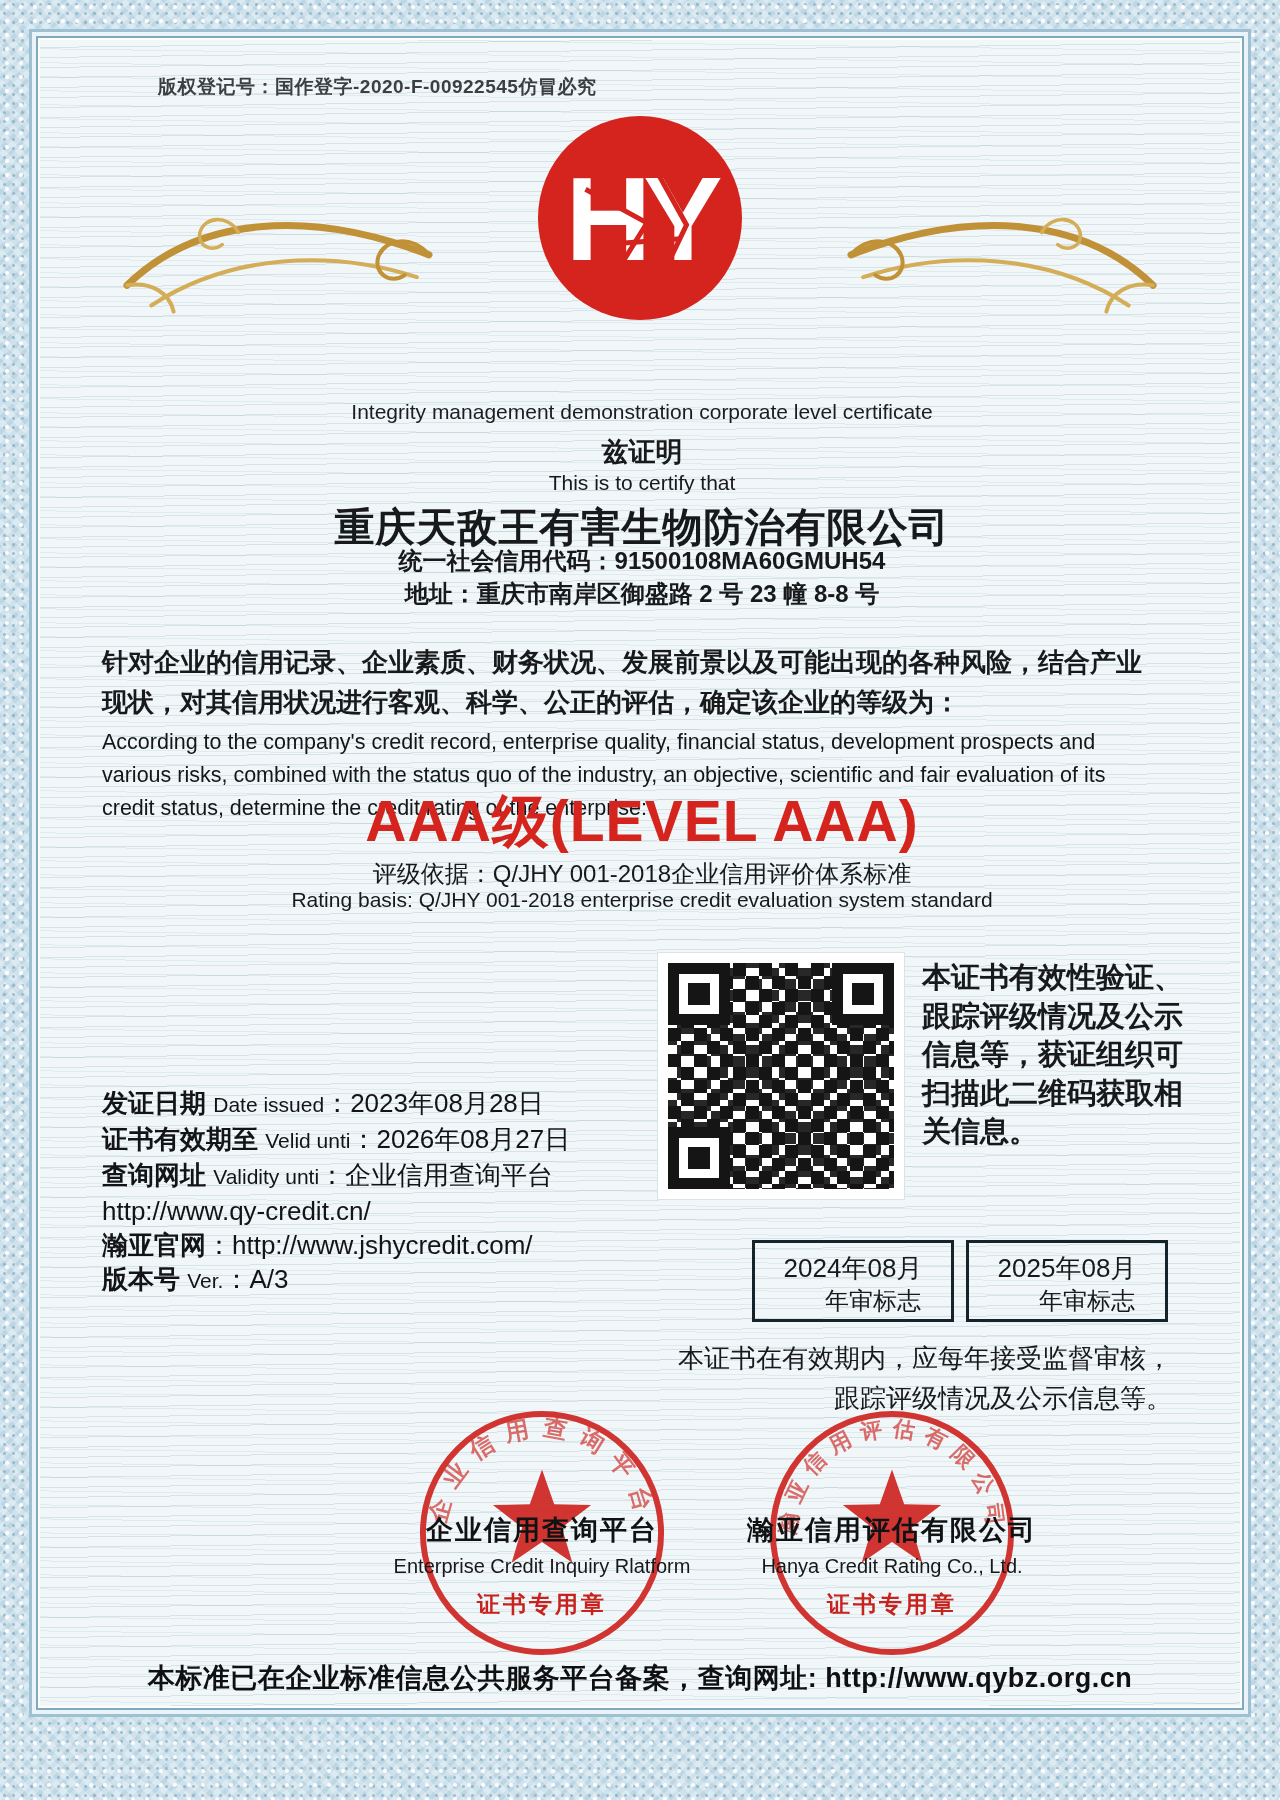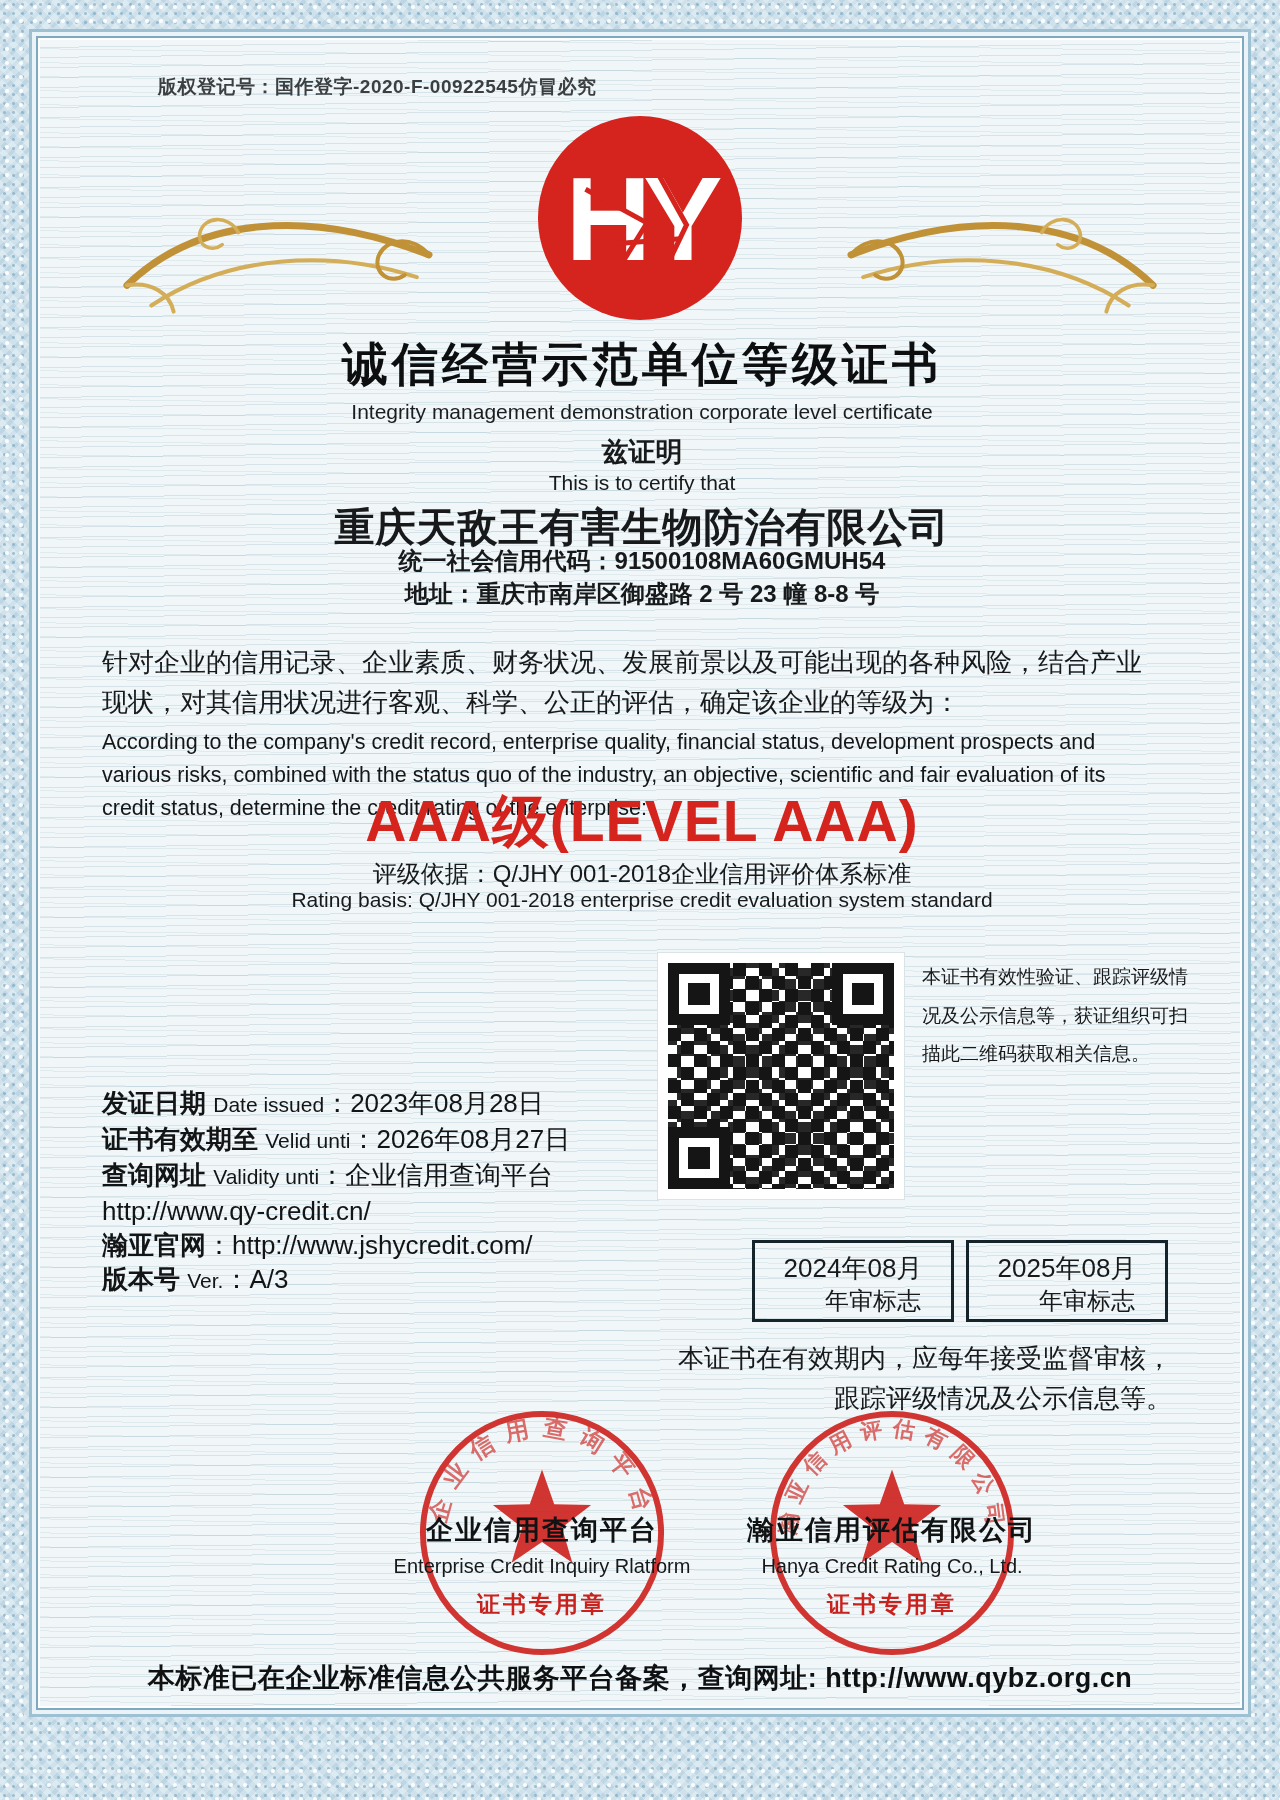--- a/index.html
+++ b/index.html
@@ -40,21 +40,21 @@
   .cline{position:absolute;left:64px;width:1080px;text-align:center;}
   .title{top:296px;font-size:46px;font-weight:bold;letter-spacing:4px;color:#0d0e0f;}
   .subtitle{top:362px;font-size:21px;color:#1b1d1f;}
   .certify-cn{top:396px;font-size:27px;font-weight:600;}
   .certify-en{top:433px;font-size:21px;}
   .company{top:462px;font-size:40px;font-weight:bold;letter-spacing:1px;}
   .code{top:507px;font-size:24px;font-weight:600;}
   .address{top:540px;font-size:24px;font-weight:600;}
 
   .para{position:absolute;left:64px;width:1052px;text-align:left;}
-  .para-cn{top:604px;font-size:26px;font-weight:400;line-height:40px;}
+  .para-cn{top:604px;font-size:26px;font-weight:700;line-height:40px;}
   .para-en{top:688px;font-size:21.5px;line-height:33px;color:#141618;}
 
   .aaa{top:746px;font-size:57px;font-weight:bold;letter-spacing:1px;color:#d5231d;}
   .basis-cn{top:820px;font-size:24px;font-weight:500;}
   .basis-en{top:850px;font-size:21px;}
 
   .details{position:absolute;left:64px;top:1048px;width:580px;}
   .detail-line{font-size:26px;line-height:34px;white-space:nowrap;color:#121416;}
   .detail-line .lab-cn{font-weight:600;}
   .detail-line .lab-en{font-size:21px;}
@@ -64,22 +64,22 @@
   .qr-grid{position:relative;width:100%;height:100%;background:#fff;
     background-image:
       repeating-conic-gradient(#151515 0 25%, transparent 0 50%),
       repeating-conic-gradient(rgba(21,21,21,.92) 0 25%, transparent 0 50%);
     background-size:26px 26px, 34px 22px;
     background-position:0 0, 9px 5px;}
   .finder{position:absolute;width:62px;height:62px;border:11px solid #151515;background:#fff;}
   .finder::after{content:"";position:absolute;inset:9px;background:#151515;}
   .finder.tl{top:0;left:0;} .finder.tr{top:0;right:0;} .finder.bl{bottom:0;left:0;}
 
-  .qr-note{position:absolute;left:884px;top:920px;width:282px;font-size:19px;
-    line-height:38.5px;text-align:left;font-weight:400;}
+  .qr-note{position:absolute;left:884px;top:920px;width:282px;font-size:29px;
+    line-height:38.5px;text-align:left;font-weight:700;}
 
   .mark-box{position:absolute;top:1202px;width:202px;height:82px;border:3px solid #15232b;
     text-align:center;padding-top:8px;}
   .mark-box.first{left:714px;} .mark-box.second{left:928px;}
   .mark-period{font-size:26px;font-weight:500;line-height:34px;}
   .mark-label{font-size:24px;line-height:32px;padding-left:40px;}
 
   .sup-note{position:absolute;right:70px;top:1300px;text-align:right;font-size:26px;
     line-height:40px;font-weight:500;}
 
@@ -127,21 +127,20 @@
         <g fill="none" stroke-linecap="round">
           <path d="M10,92 C80,24 190,16 308,62" stroke="#c09136" stroke-width="7"></path>
           <path d="M34,112 C110,62 210,56 296,84" stroke="#d4ad58" stroke-width="4"></path>
           <path d="M308,62 c-16,-20 -44,-16 -50,2 c-5,16 12,28 26,18" stroke="#c09136" stroke-width="4"></path>
           <path d="M10,92 c24,-4 42,8 46,26" stroke="#d4ad58" stroke-width="4"></path>
           <path d="M120,40 c-10,-18 -34,-16 -38,0 c-3,13 12,20 22,12" stroke="#d4ad58" stroke-width="3.5"></path>
         </g>
       </svg>
     </div>
 
-    <div class="cline title">诚信经营示范单位等级证书</div>
     <div class="cline subtitle">Integrity management demonstration corporate level certificate</div>
     <div class="cline certify-cn">兹证明</div>
     <div class="cline certify-en">This is to certify that</div>
     <div class="cline company">重庆天敌王有害生物防治有限公司</div>
     <div class="cline code">统一社会信用代码：91500108MA60GMUH54</div>
     <div class="cline address">地址：重庆市南岸区御盛路 2 号 23 幢 8-8 号</div>
 
     <div class="para para-cn">针对企业的信用记录、企业素质、财务状况、发展前景以及可能出现的各种风险，结合产业现状，对其信用状况进行客观、科学、公正的评估，确定该企业的等级为：</div>
     <div class="para para-en">According to the company's credit record, enterprise quality, financial status, development prospects and various risks, combined with the status quo of the industry, an objective, scientific and fair evaluation of its credit status, determine the credit rating of the enterprise:</div>
 

